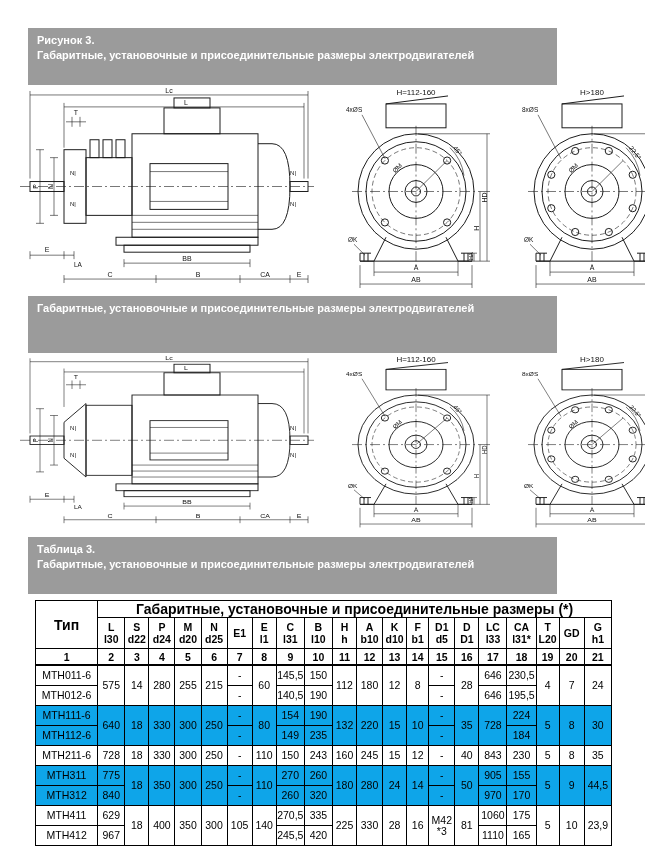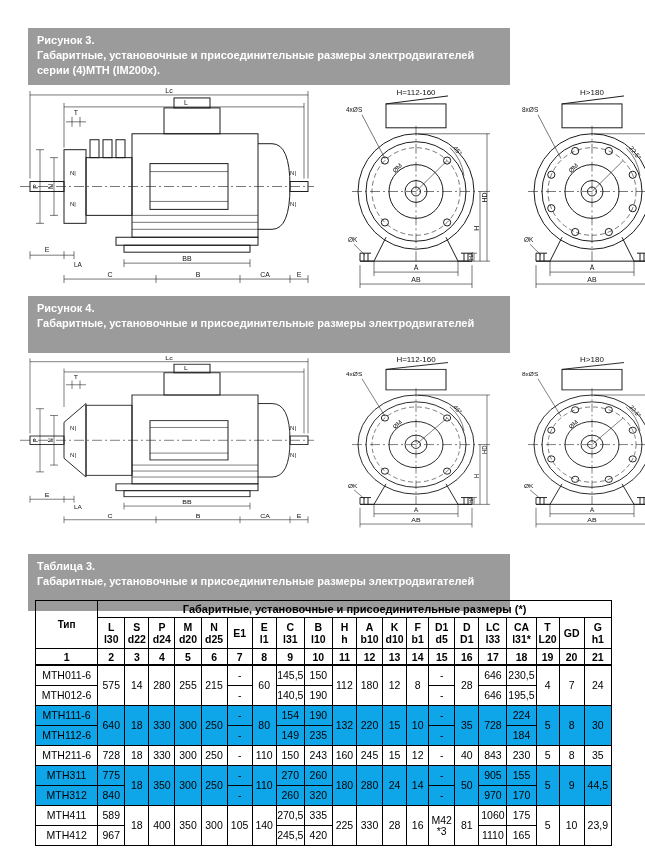--- a/index.html
+++ b/index.html
@@ -1,43 +1,42 @@
 <!DOCTYPE html>
 <html><head>
 <meta charset="utf-8">
 <style>
   html,body{margin:0;padding:0;}
   body{
     width:645px;height:862px;background:#ffffff;position:relative;overflow:hidden;
     font-family:"Liberation Sans",sans-serif;color:#000;
   }
   .caption{
-    position:absolute;left:28px;width:482px;height:57px;box-sizing:border-box;
+    position:absolute;left:28px;width:529px;height:57px;box-sizing:border-box;
     padding:5px 9px;font-weight:bold;font-size:11px;line-height:15px;
   }
   .figrow{position:absolute;left:16px;display:flex;gap:26px;align-items:flex-start;}
   #table-wrap{position:absolute;left:35px;top:600px;}
   table{border-collapse:collapse;table-layout:fixed;width:577px;}
   th,td{border:1px solid #000;text-align:center;vertical-align:middle;padding:0;overflow:hidden;}
   th{font-weight:bold;}
-  .span-h{height:16px;font-size:11px;}
-  .type-h{font-size:10px;}
+  .span-h{height:16px;font-size:14px;}
+  .type-h{font-size:14px;}
   .colhead{height:30px;font-size:10.5px;line-height:12px;}
   tr.numrow th{height:15px;font-size:10.5px;border-bottom:2px solid #000;}
   tbody td{height:19px;font-size:10.5px;line-height:11px;}
   svg text{font-family:"Liberation Sans",sans-serif;}
 </style>
 <style>.caption{background:#9b9b9b;color:#ffffff;}
 tr.shade td{background:#0ea5e9;}</style></head>
 <body>
 
 <div class="caption" style="top:28px">
   <div>Рисунок 3.</div>
   <div>Габаритные, установочные и присоединительные размеры электродвигателей</div>
-  <div>серии (4)МТН (IM200x).</div>
 </div>
 
 <div class="figrow" style="top:86px" id="fig3-drawing">
     <svg width="302" height="205" viewBox="0 0 302 206" preserveAspectRatio="none">
 <g stroke="#1c1c1c" fill="none" stroke-width="1">
 <line x1="4" y1="101" x2="298" y2="101" stroke-dasharray="10 3 2 3" stroke-width="0.6"></line>
 <rect x="14" y="96" width="34" height="10"></rect>
 <rect x="48" y="64" width="22" height="74"></rect>
         <rect x="70" y="72" width="46" height="58"></rect>
         <rect x="74" y="54" width="9" height="18"></rect>
@@ -223,21 +222,20 @@
 <text font-size="7" transform="rotate(-90 140.5 112)" x="140.5" y="114.5" text-anchor="middle">HD</text>
 <text font-size="7" transform="rotate(-90 133 143)" x="133" y="145.5" text-anchor="middle">H</text>
 <text font-size="5.5" transform="rotate(-90 127 171)" x="127" y="173" text-anchor="middle">HA</text>
 <text font-size="7" x="72" y="185" text-anchor="middle">A</text>
 <text font-size="7" x="72" y="197" text-anchor="middle">AB</text>
 </g>
 </svg>
   </div>
 
 <div class="caption" style="top:296px">
-  <div>Рисунок 4.</div>
   <div>Габаритные, установочные и присоединительные размеры электродвигателей</div>
 </div>
 
 <div class="figrow" style="top:354px" id="fig4-drawing">
     <svg width="302" height="176" viewBox="0 0 302 206" preserveAspectRatio="none">
 <g stroke="#1c1c1c" fill="none" stroke-width="1">
 <line x1="4" y1="101" x2="298" y2="101" stroke-dasharray="10 3 2 3" stroke-width="0.6"></line>
 <rect x="14" y="96" width="34" height="10"></rect>
 <path d="M48 80 L70 58 L70 144 L48 122 Z"></path>
         <rect x="70" y="60" width="46" height="82"></rect>
@@ -420,21 +418,21 @@
 <text transform="rotate(-45 54 82)" x="48" y="84">ØM</text>
 <text font-size="7" transform="rotate(-90 140.5 112)" x="140.5" y="114.5" text-anchor="middle">HD</text>
 <text font-size="7" transform="rotate(-90 133 143)" x="133" y="145.5" text-anchor="middle">H</text>
 <text font-size="5.5" transform="rotate(-90 127 171)" x="127" y="173" text-anchor="middle">HA</text>
 <text font-size="7" x="72" y="185" text-anchor="middle">A</text>
 <text font-size="7" x="72" y="197" text-anchor="middle">AB</text>
 </g>
 </svg>
   </div>
 
-<div class="caption" style="top:554px">
+<div class="caption" style="top:537px">
   <div>Таблица 3.</div>
   <div>Габаритные, установочные и присоединительные размеры электродвигателей</div>
 </div>
 
 <div id="table-wrap">
   <table>
       <colgroup>
         <col style="width: 62px;">
         <col style="width: 27px;">
         <col style="width: 24px;">
@@ -681,21 +679,21 @@
           <td>840</td>
           <td>-</td>
           <td>260</td>
           <td>320</td>
           <td>-</td>
           <td>970</td>
           <td>170</td>
         </tr>
         <tr>
           <td>МТН411</td>
-          <td>589</td>
+          <td>629</td>
           <td rowspan="2">18</td>
           <td rowspan="2">400</td>
           <td rowspan="2">350</td>
           <td rowspan="2">300</td>
           <td rowspan="2">105</td>
           <td rowspan="2">140</td>
           <td>270,5</td>
           <td>335</td>
           <td rowspan="2">225</td>
           <td rowspan="2">330</td>

